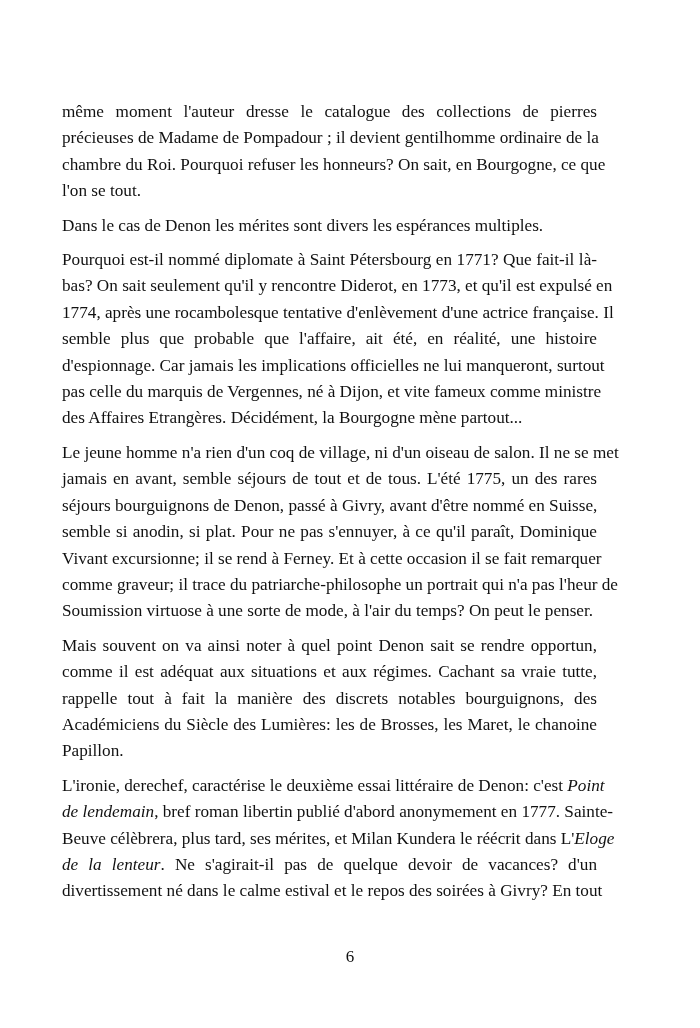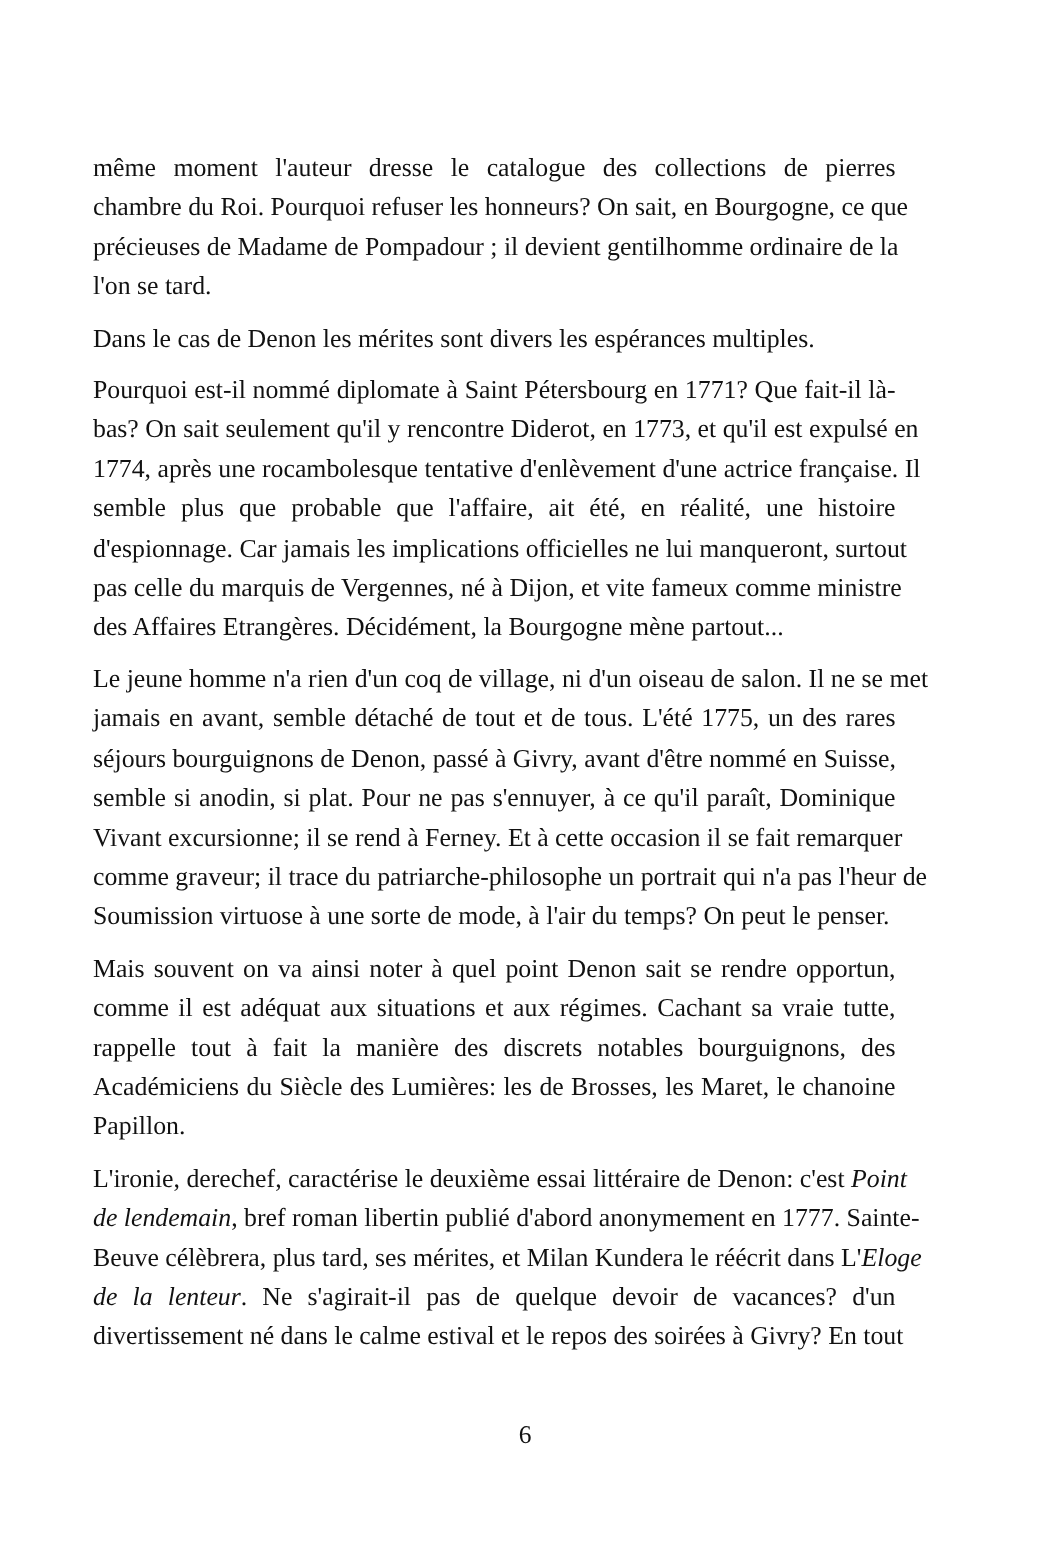--- a/index.html
+++ b/index.html
@@ -51,42 +51,42 @@
       line-height: 20px;
     }
   </style>
 </head>
 <body>
 
 <div class="page">
 
   <p class="para">
     <span class="line">même moment l'auteur dresse le catalogue des collections de pierres</span>
+    <span class="line">précieuses de Madame de Pompadour ; il devient gentilhomme ordinaire de la</span>
     <span class="line">chambre du Roi. Pourquoi refuser les honneurs? On sait, en Bourgogne, ce que</span>
-    <span class="line">précieuses de Madame de Pompadour ; il devient gentilhomme ordinaire de la</span>
-    <span class="line last">l'on se tard.</span>
+    <span class="line last">l'on se tout.</span>
   </p>
 
   <p class="para">
     <span class="line last">Dans le cas de Denon les mérites sont divers les espérances multiples.</span>
   </p>
 
   <p class="para">
     <span class="line">Pourquoi est-il nommé diplomate à Saint Pétersbourg en 1771? Que fait-il là-</span>
     <span class="line">bas? On sait seulement qu'il y rencontre Diderot, en 1773, et qu'il est expulsé en</span>
     <span class="line">1774, après une rocambolesque tentative d'enlèvement d'une actrice française. Il</span>
     <span class="line">semble plus que probable que l'affaire, ait été, en réalité, une histoire</span>
     <span class="line">d'espionnage. Car jamais les implications officielles ne lui manqueront, surtout</span>
     <span class="line">pas celle du marquis de Vergennes, né à Dijon, et vite fameux comme ministre</span>
     <span class="line last">des Affaires Etrangères. Décidément, la Bourgogne mène partout...</span>
   </p>
 
   <p class="para">
     <span class="line">Le jeune homme n'a rien d'un coq de village, ni d'un oiseau de salon. Il ne se met</span>
-    <span class="line">jamais en avant, semble détaché de tout et de tous. L'été 1775, un des rares</span>
+    <span class="line">jamais en avant, semble séjours de tout et de tous. L'été 1775, un des rares</span>
     <span class="line">séjours bourguignons de Denon, passé à Givry, avant d'être nommé en Suisse,</span>
     <span class="line">semble si anodin, si plat. Pour ne pas s'ennuyer, à ce qu'il paraît, Dominique</span>
     <span class="line">Vivant excursionne; il se rend à Ferney. Et à cette occasion il se fait remarquer</span>
     <span class="line">comme graveur; il trace du patriarche-philosophe un portrait qui n'a pas l'heur de</span>
     <span class="line last">Soumission virtuose à une sorte de mode, à l'air du temps? On peut le penser.</span>
   </p>
 
   <p class="para">
     <span class="line">Mais souvent on va ainsi noter à quel point Denon sait se rendre opportun,</span>
     <span class="line">comme il est adéquat aux situations et aux régimes. Cachant sa vraie tutte,</span>

